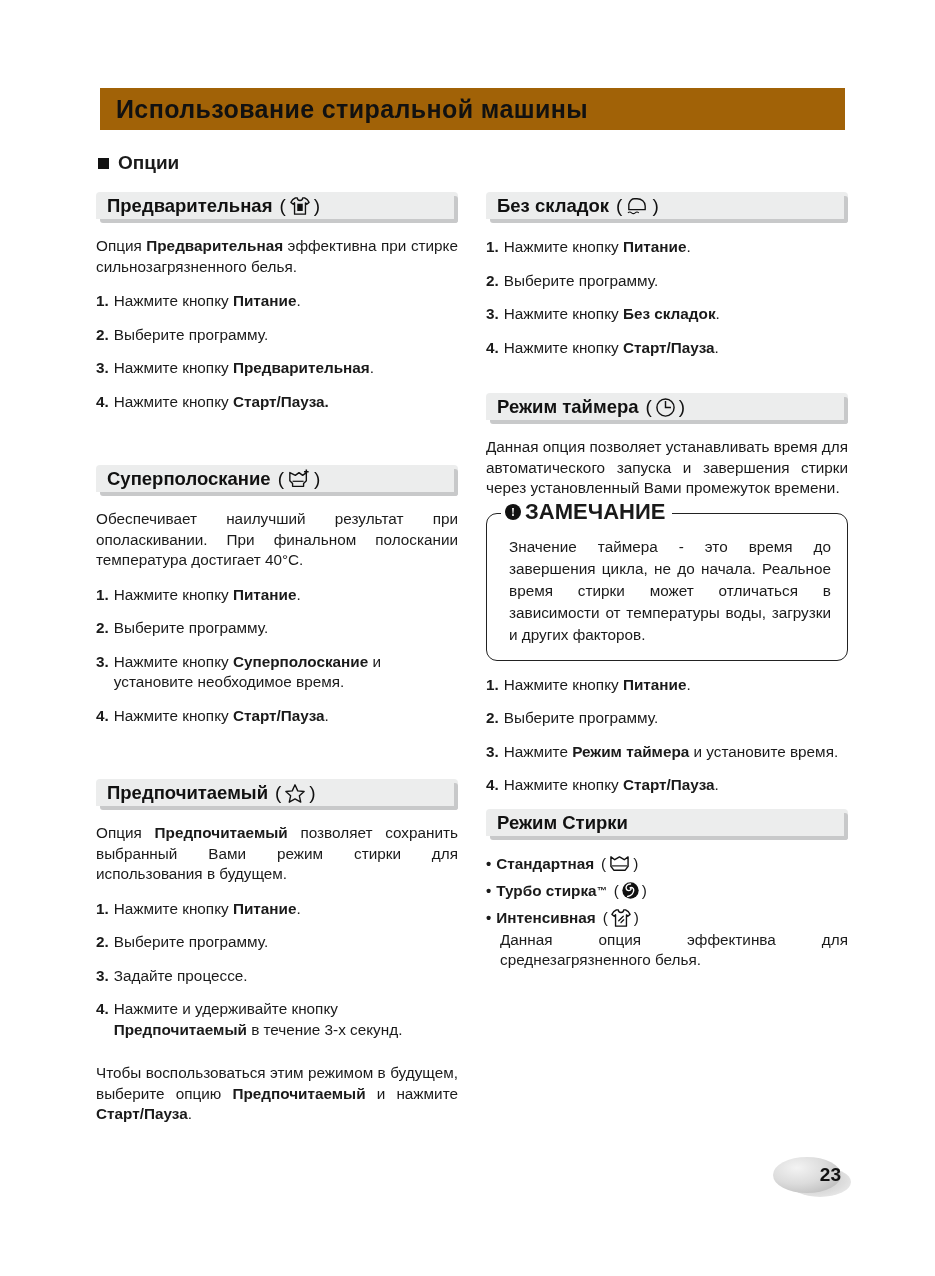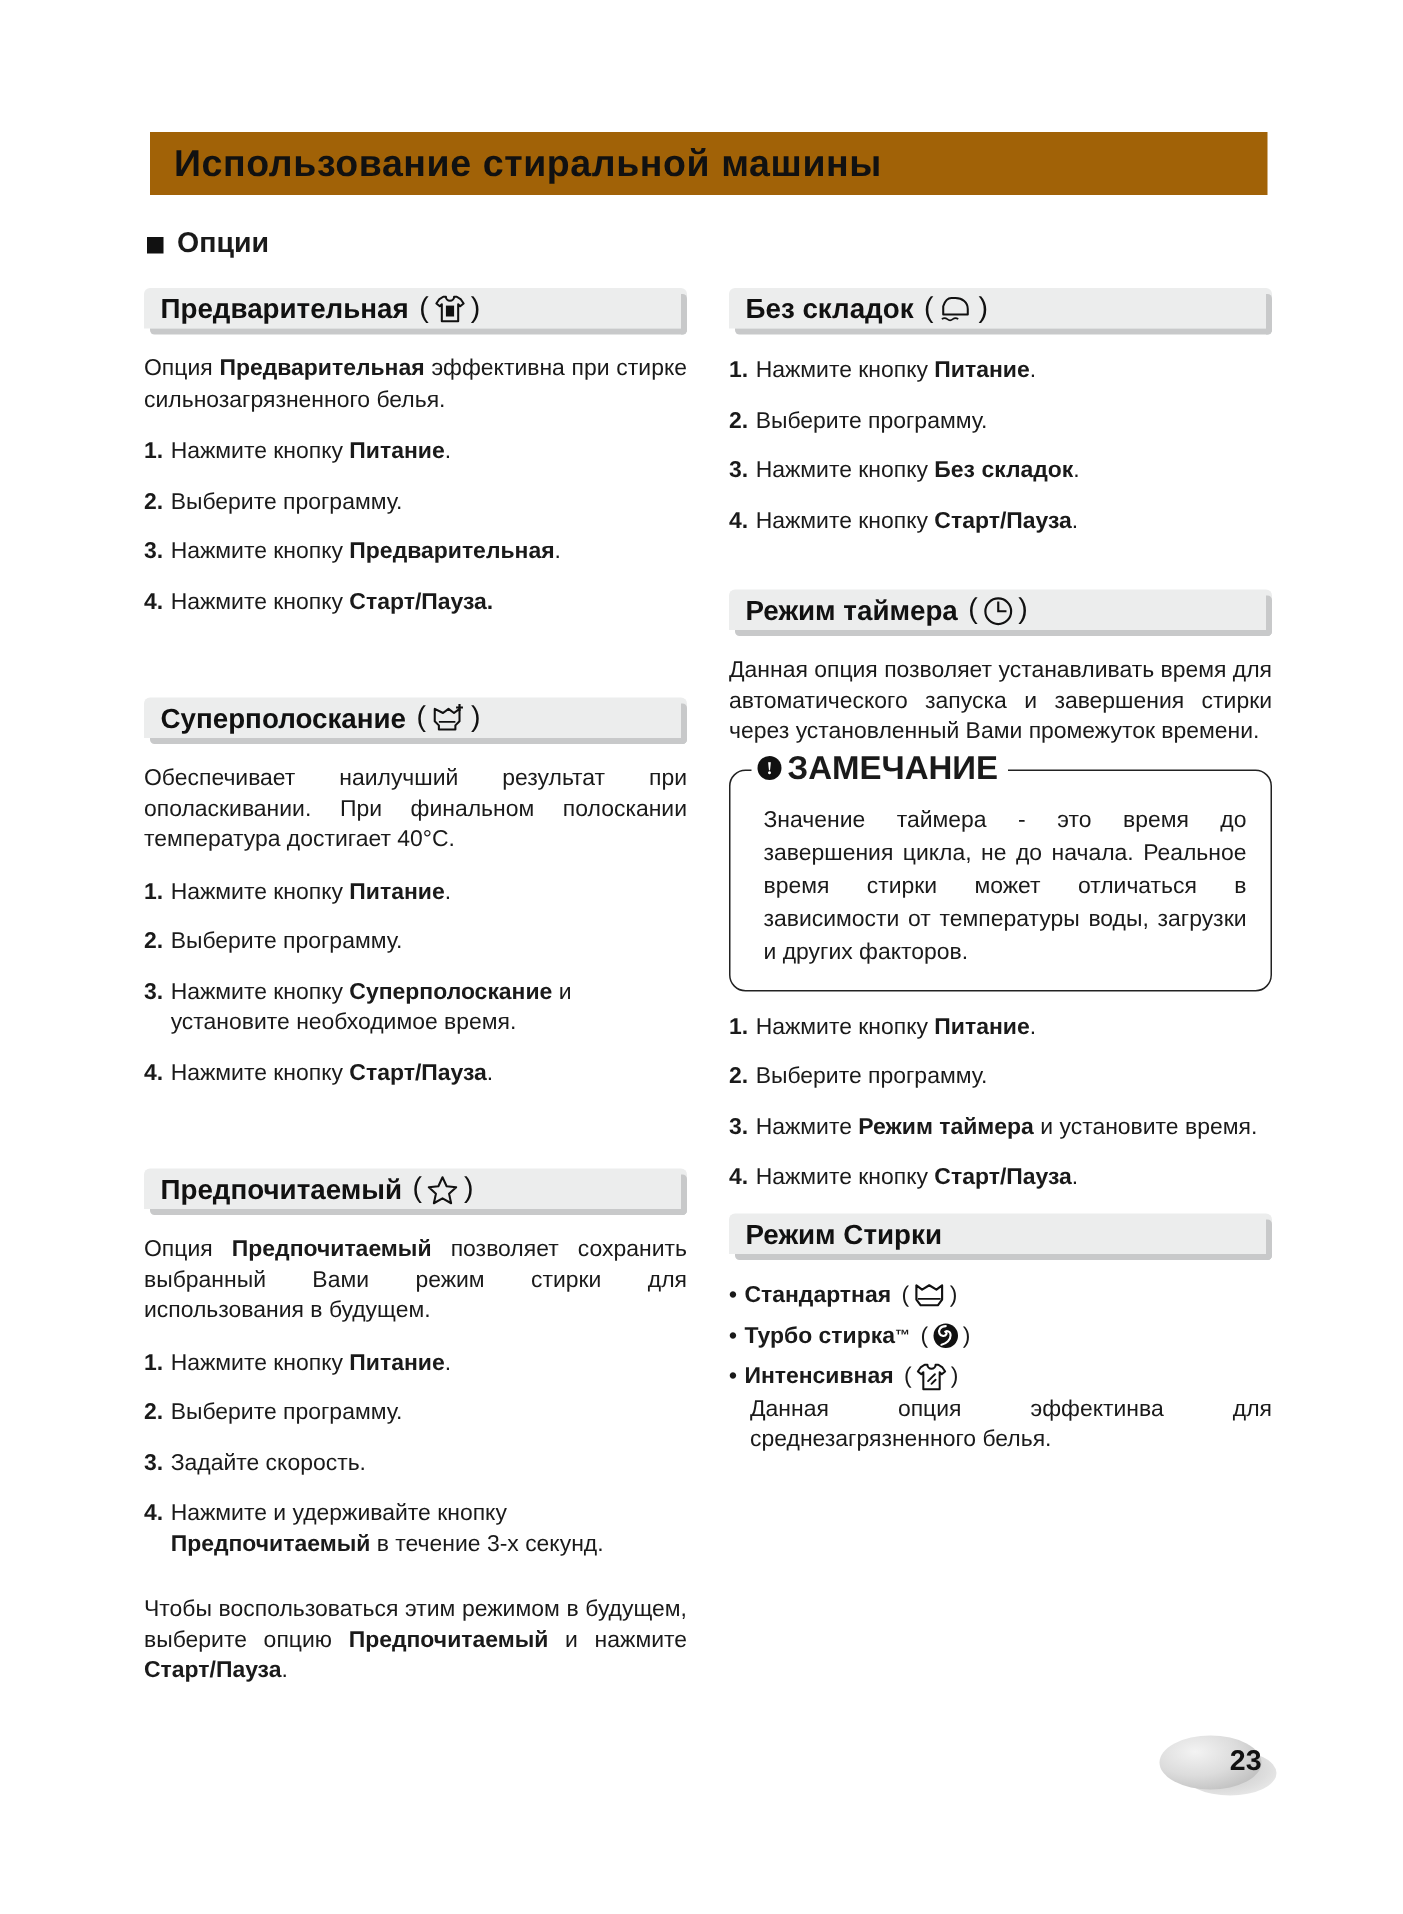--- a/index.html
+++ b/index.html
@@ -349,21 +349,21 @@
         <span class="num">1.</span>
         <span class="txt"><span>Нажмите кнопку </span><b>Питание</b><span>.</span></span>
       </div>
       <div class="step">
         <span class="num">2.</span>
         <span class="txt"><span>Выберите программу.</span></span>
       </div>
       <div class="step">
         <span class="num">3.</span>
         <span class="txt">
-          <span>Задайте скорость.</span><br>
+          <span>Задайте процессе.</span><br>
         </span>
       </div>
       <div class="step">
         <span class="num">4.</span>
         <span class="txt"><span>Нажмите и удерживайте кнопку </span><b>Предпочитаемый</b><span> в течение 3-х секунд.</span></span>
       </div>
     </div>
 
     <div class="gap-sm"></div>
 

